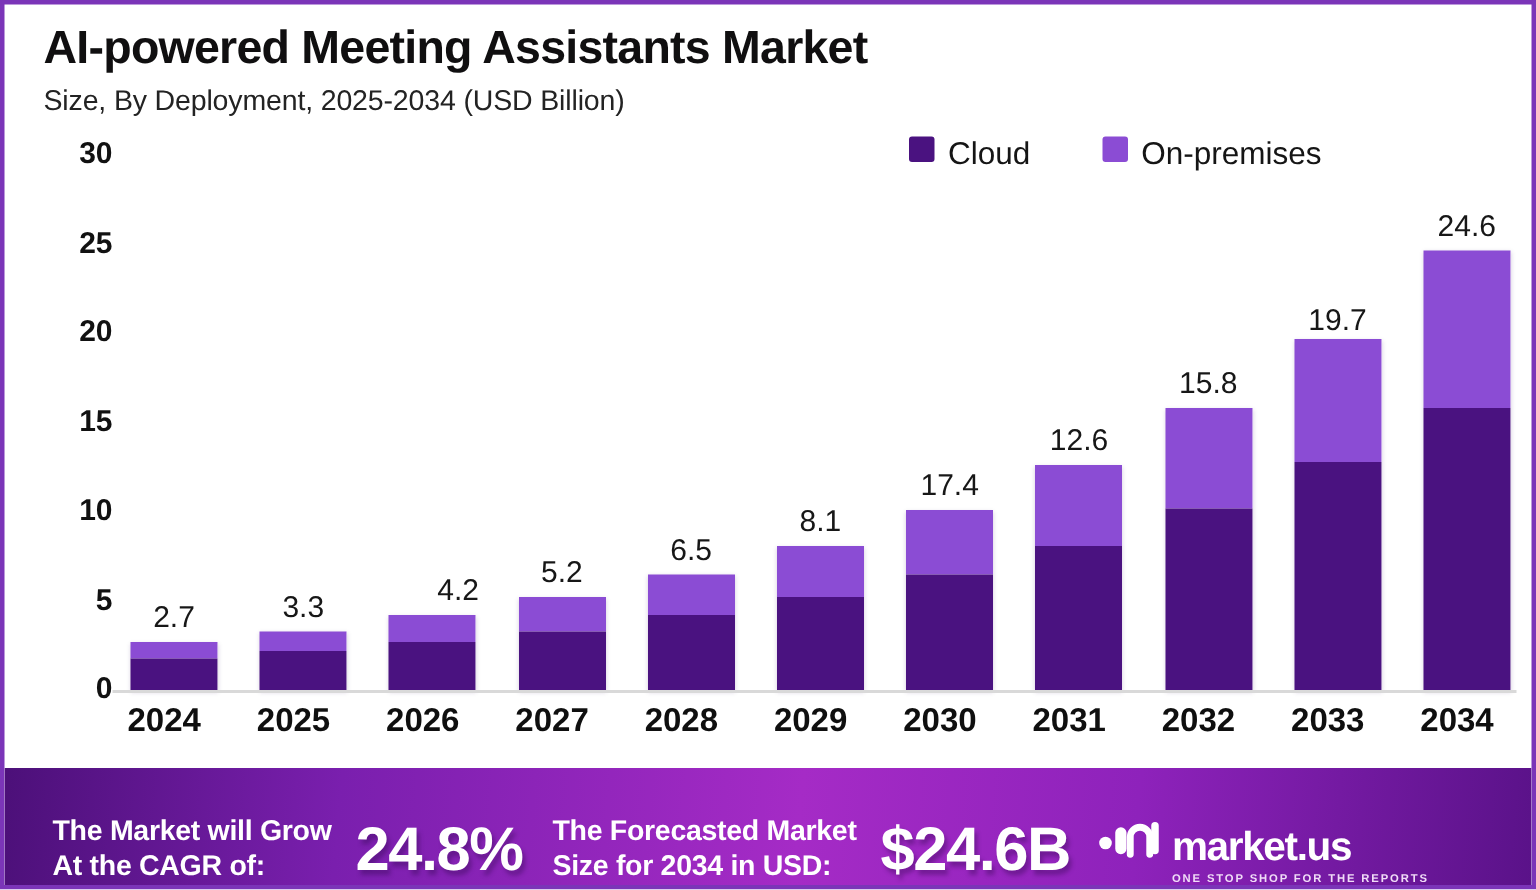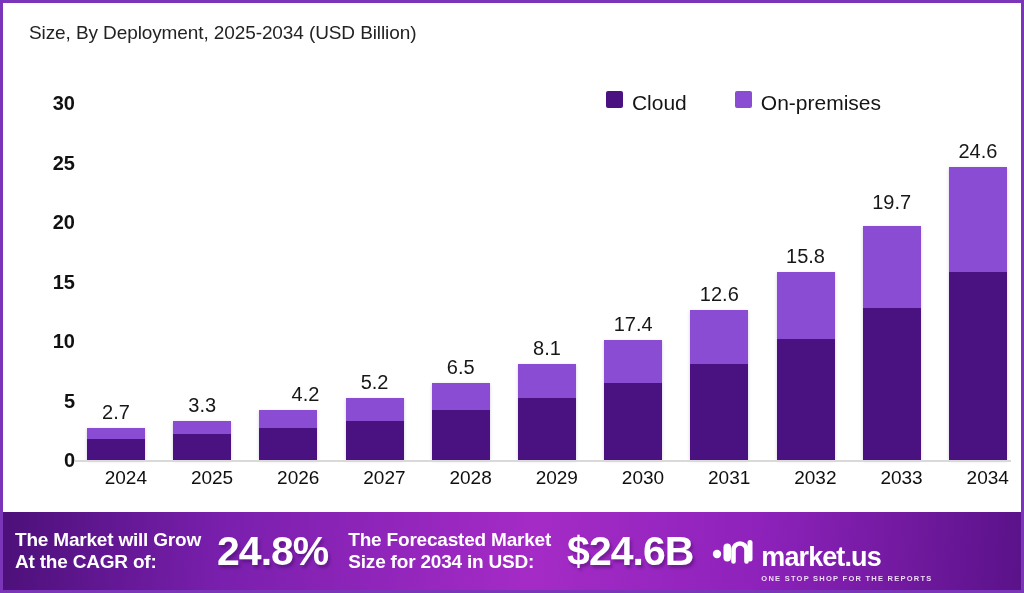--- a/index.html
+++ b/index.html
@@ -62,28 +62,28 @@
   .seg-bottom { width: 100%; }
   .axis-line {
     position: absolute; left: 72px; right: 16px; top: 357px;
     height: 2px; background: #d9d9d9;
   }
   .x-axis {
     position: absolute; left: 82px; right: 18px; top: 364px;
     display: flex; justify-content: space-between;
   }
   .x-tick {
-    width: 62px; text-align: right;
-    font-size: 19px; font-weight: 400; color: #0f0f0f;
+    width: 62px; text-align: left;
+    font-size: 22px; font-weight: 700; color: #0f0f0f;
   }
   
   .footer {
     position: absolute; left: 0; bottom: 0; width: 100%; height: 78px;
     background: linear-gradient(95deg,#4c1079 0%,#7a1fae 22%,#a52bc6 52%,#8e22bb 74%,#5a1289 100%);
-    display: flex; align-items: center; padding: 0 16px 0 12px;
+    display: flex; align-items: flex-end; padding: 0 16px 0 32px;
   }
   .foot-block { display: flex; align-items: center; }
   .foot-caption {
     font-size: 19px; font-weight: 700; color: #ffffff;
     line-height: 1.18; letter-spacing: -0.2px; white-space: nowrap;
   }
   .foot-value {
     font-size: 41px; font-weight: 700; color: #ffffff;
     letter-spacing: -1px; white-space: nowrap;
     text-shadow: 2px 3px 3px rgba(40,5,70,0.35);
@@ -102,20 +102,21 @@
     font-size: 7.5px; font-weight: 700; color: #f0dcf7;
     letter-spacing: 1.25px; margin-top: 3px; white-space: nowrap;
   }
 </style>
 </head>
 <body>
 
 <div class="infographic">
 
   <div class="header">
+    <div class="chart-title">AI-powered Meeting Assistants Market</div>
     <div class="chart-subtitle">Size, By Deployment, 2025-2034 (USD Billion)</div>
   </div>
 
   <div class="legend" id="legend">
       <div class="legend-item">
         <span class="legend-swatch" style="background: rgb(74, 18, 128);"></span>
         <span class="legend-label">Cloud</span>
       </div>
       <div class="legend-item">
         <span class="legend-swatch" style="background: rgb(139, 76, 212);"></span>
@@ -191,21 +192,21 @@
           </div>
         </div>
         <div class="bar-col">
           <div class="bar-total" style="bottom: 188.02px; transform: none; margin-bottom: 4px;">15.8</div>
           <div class="bar-stack" style="height: 188.02px;">
             <div class="seg-top" style="height: 35.443%; background: rgb(139, 76, 212);"></div>
             <div class="seg-bottom" style="height: 64.557%; background: rgb(74, 18, 128);"></div>
           </div>
         </div>
         <div class="bar-col">
-          <div class="bar-total" style="bottom: 242px; transform: none; margin-bottom: 4px;">19.7</div>
+          <div class="bar-total" style="bottom: 230px; transform: none; margin-bottom: 4px;">19.7</div>
           <div class="bar-stack" style="height: 234.43px;">
             <div class="seg-top" style="height: 35.0254%; background: rgb(139, 76, 212);"></div>
             <div class="seg-bottom" style="height: 64.9746%; background: rgb(74, 18, 128);"></div>
           </div>
         </div>
         <div class="bar-col">
           <div class="bar-total" style="bottom: 292.74px; transform: none; margin-bottom: 4px;">24.6</div>
           <div class="bar-stack" style="height: 292.74px;">
             <div class="seg-top" style="height: 35.7724%; background: rgb(139, 76, 212);"></div>
             <div class="seg-bottom" style="height: 64.2276%; background: rgb(74, 18, 128);"></div>

